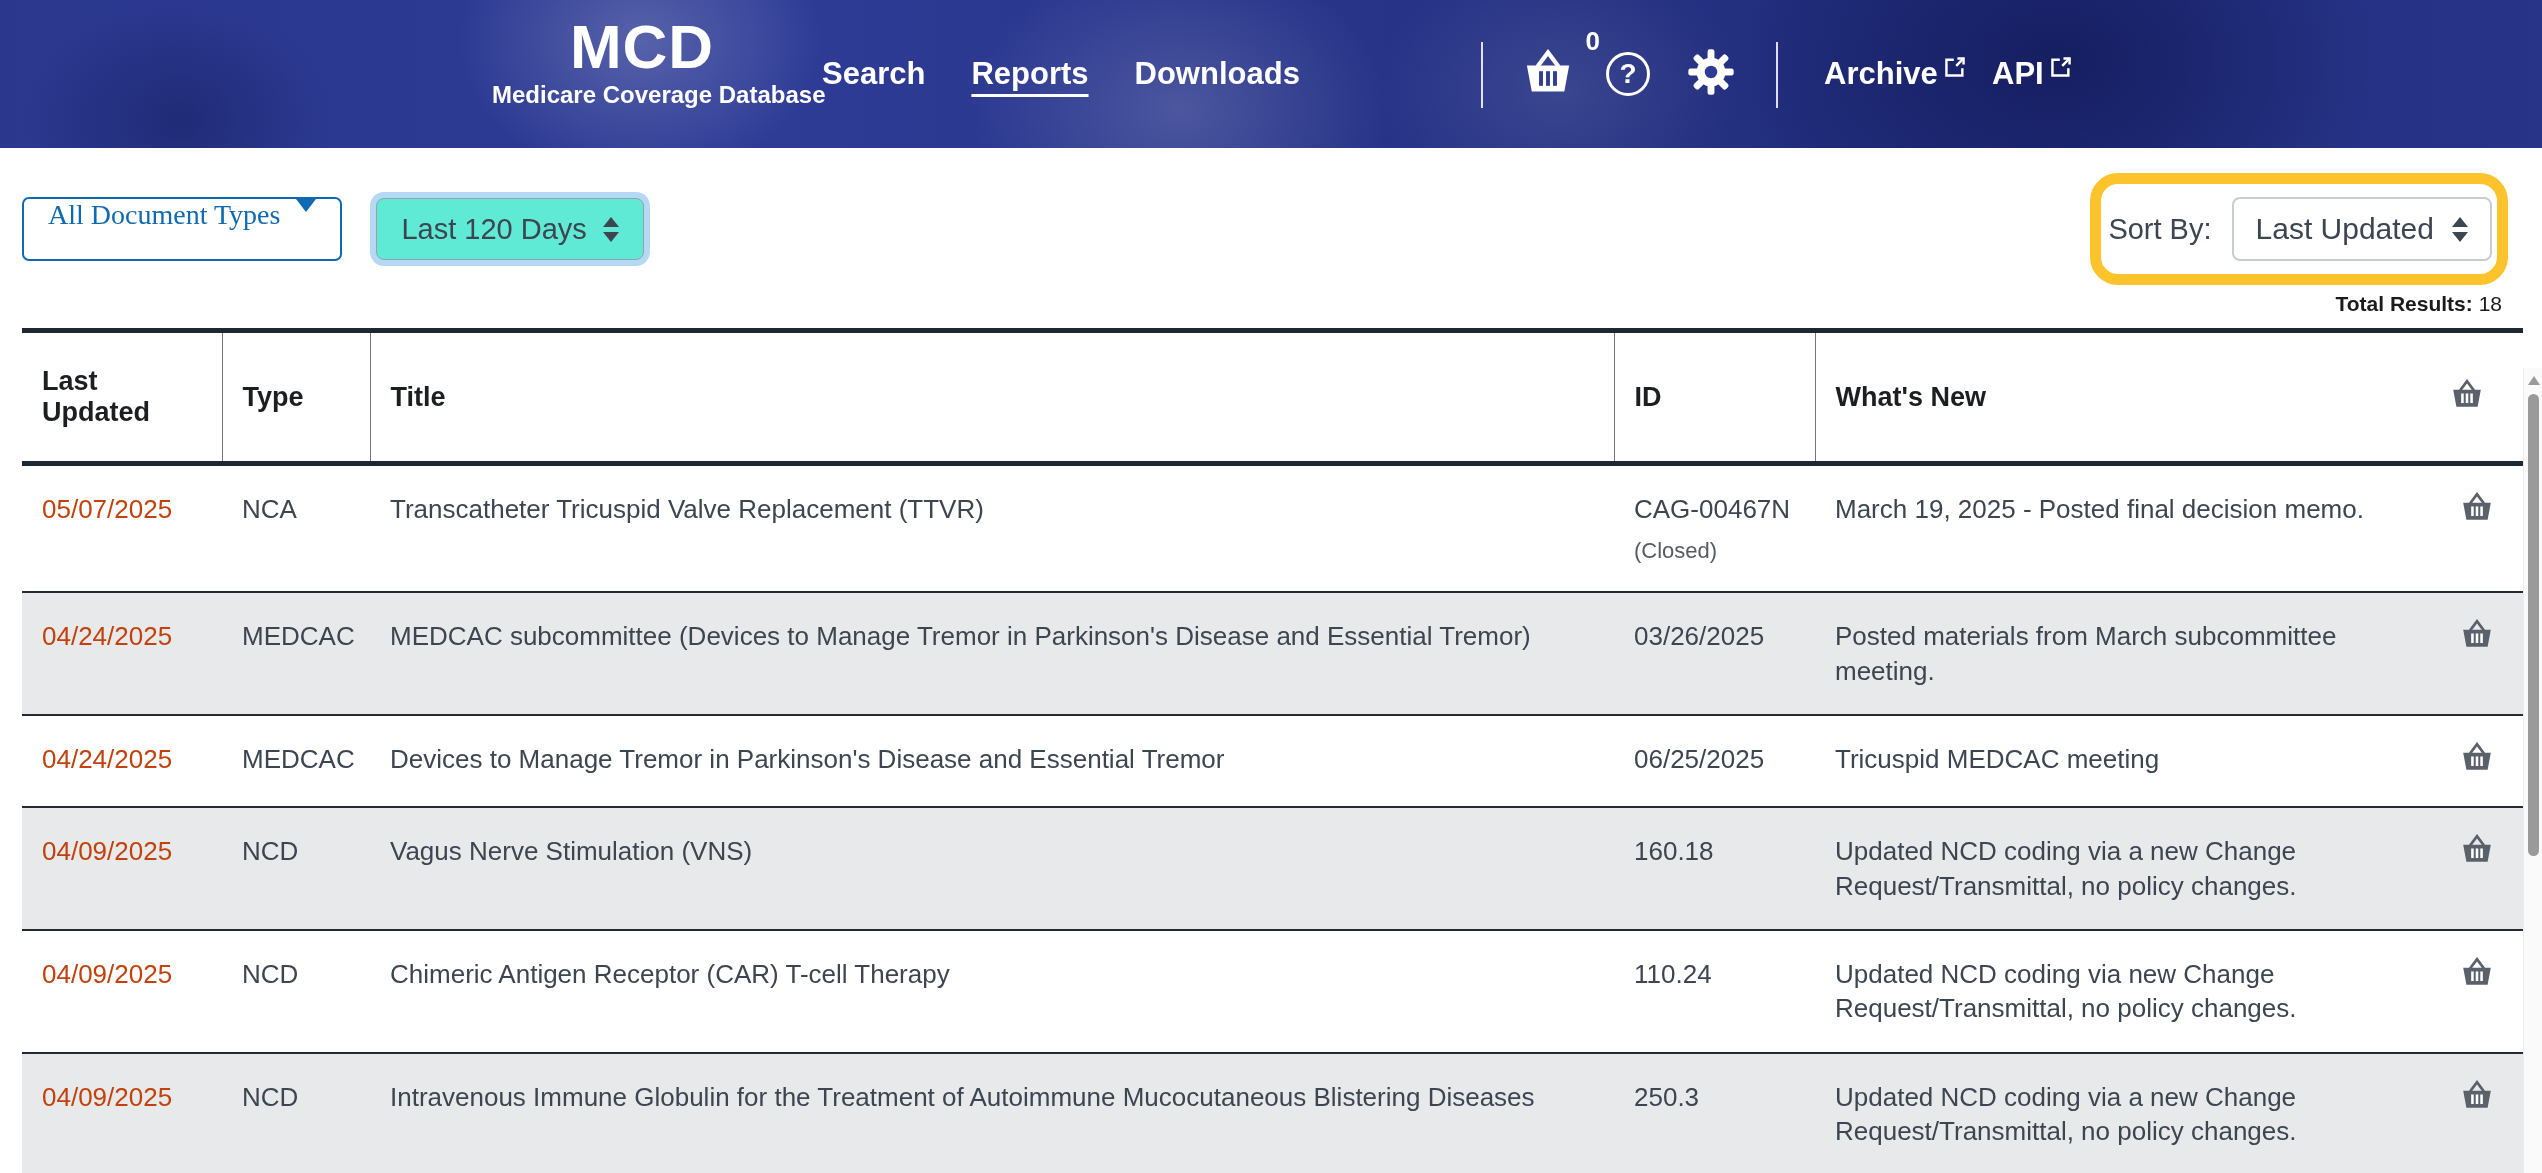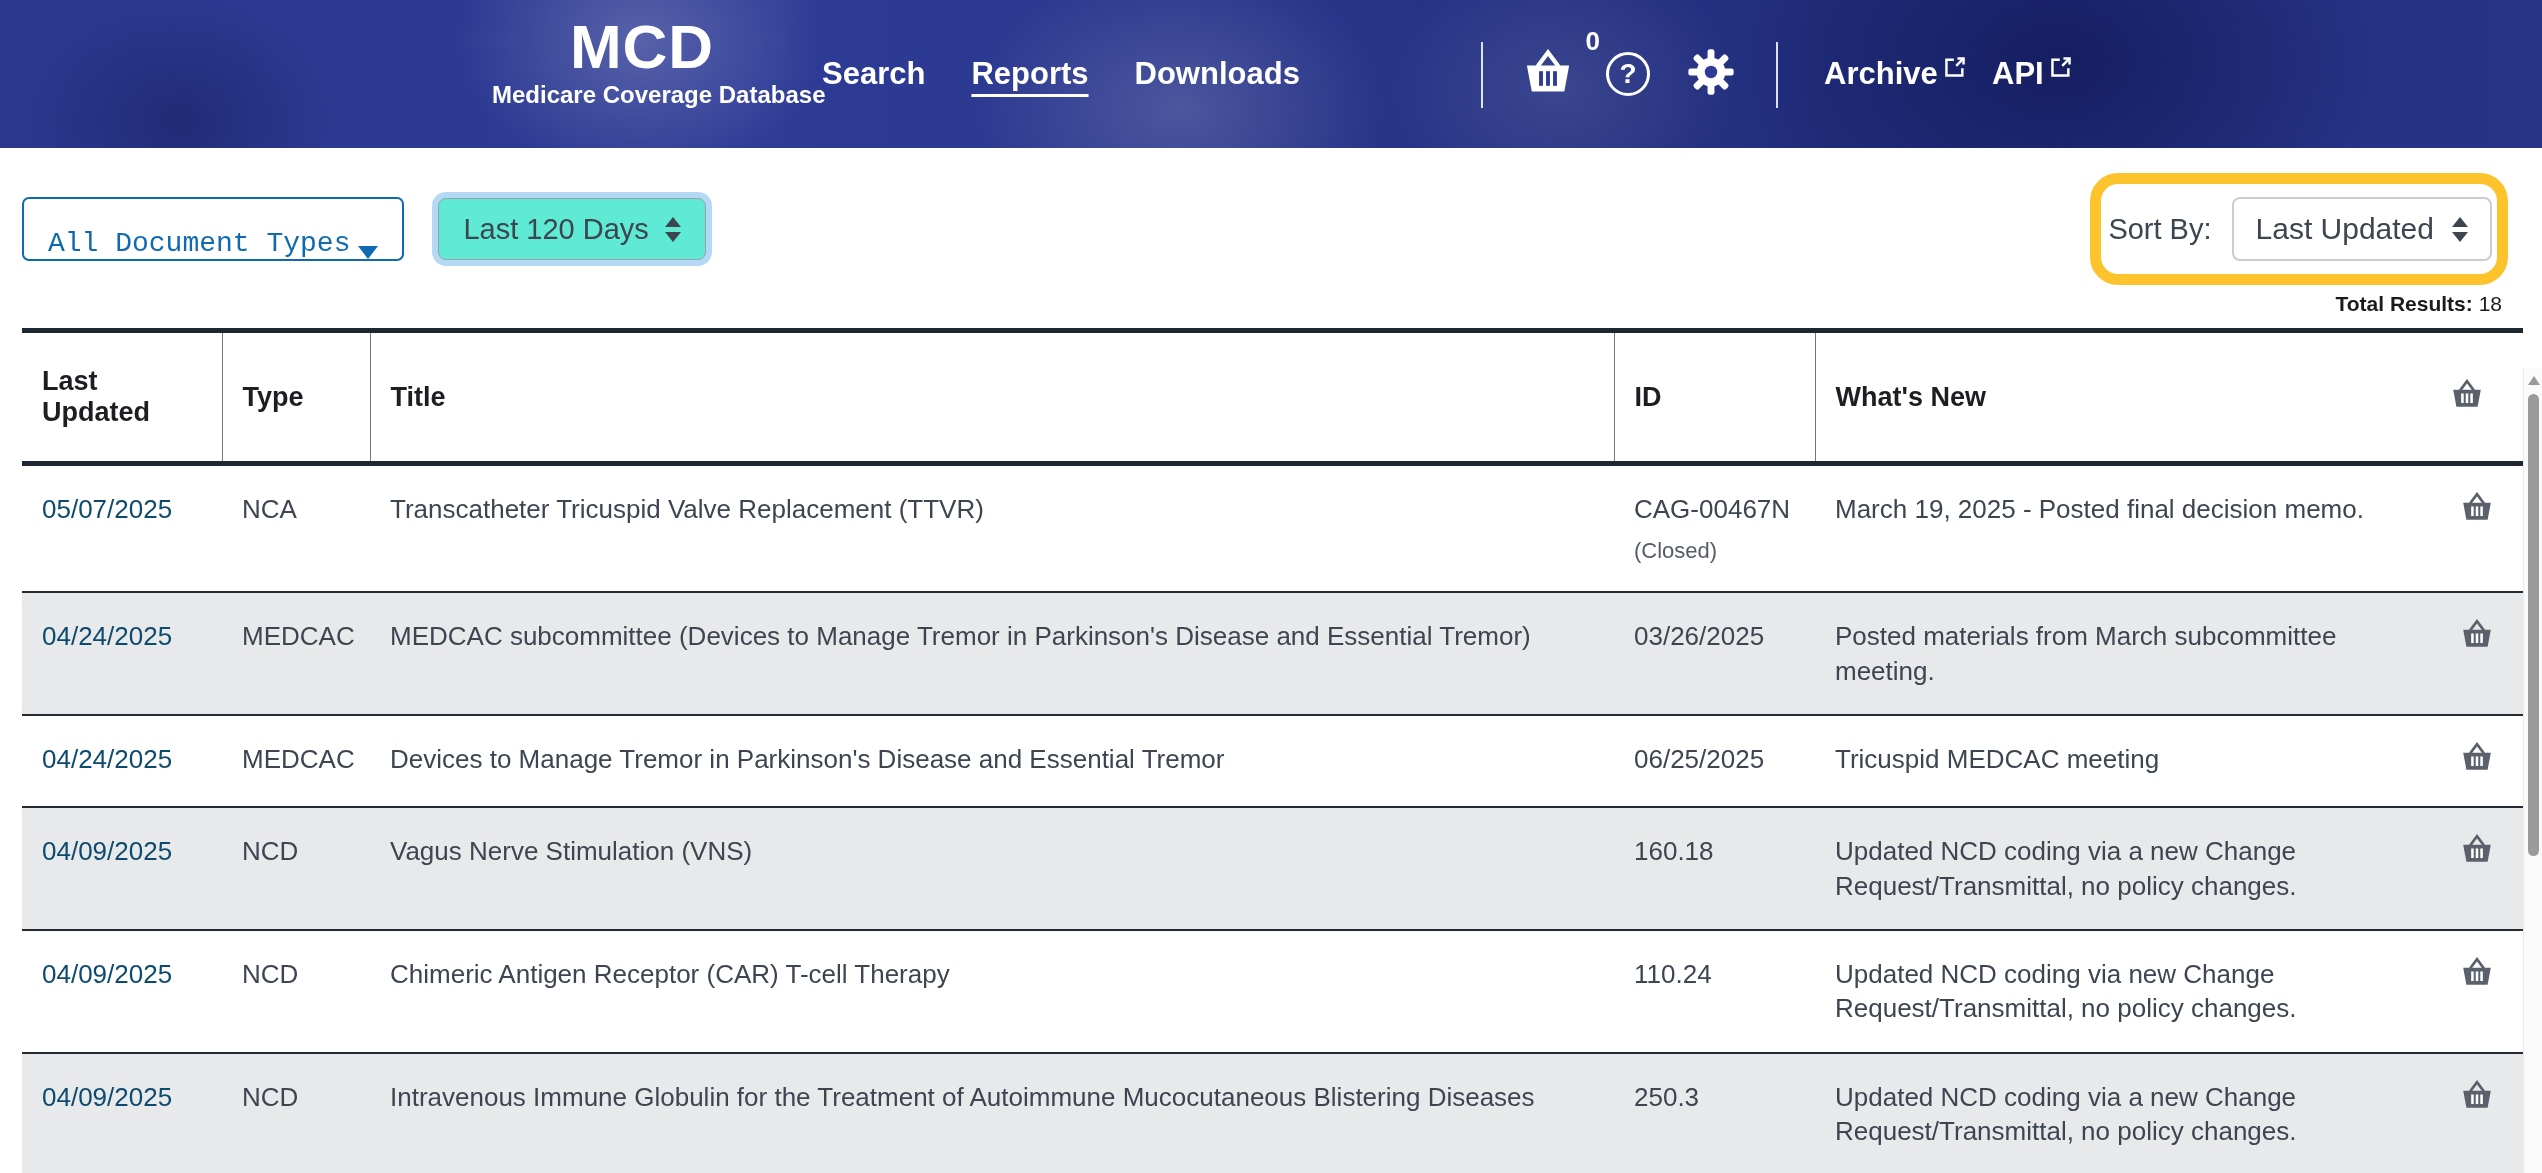--- a/index.html
+++ b/index.html
@@ -36,23 +36,23 @@
   .ext-link { position:absolute; top:0; height:148px; display:flex; align-items:flex-start; gap:6px; cursor:pointer;
     color:#ffffff; font-size:31px; font-weight:600; padding-top:56px; }
   .archive-link { left:1824px; } .api-link { left:1992px; }
   .ext-icon { margin-top:-6px; }
 
   
   .page-wrap { position:relative; padding:16px 22px 0 22px; }
   .page-title { color:#c05600; font-size:57px; font-weight:bold; line-height:1.0; letter-spacing:-0.5px; }
 
   .filters-row { position:relative; margin-top:30px; height:70px; display:flex; align-items:center; gap:26px; }
-  .doc-type-btn { display:flex; align-items:flex-end; gap:8px; padding:0 24px; height:64px;
+  .doc-type-btn { display:flex; align-items:flex-start; gap:16px; padding:0 24px; height:64px;
     border:2px solid #0f6ab1; border-radius:7px; background:#fff; color:#0f6ab1;
-    font-size:28px; cursor:pointer; font-family:Liberation Mono, monospace; }
+    font-size:28px; cursor:pointer; font-family:Liberation Serif, serif; }
   .caret-down { width:0; height:0; border-left:10px solid transparent; border-right:10px solid transparent;
     border-top:13px solid #0f6ab1; }
   .date-range-select { display:flex; align-items:center; gap:16px; padding:0 24px; height:62px;
     border:1px solid #97a1a9; border-radius:8px; box-shadow:0 0 0 6px #b5d9f4; background:#5eead4;
     color:#3d4551; font-size:29px; cursor:pointer; margin-left:8px; }
   .sort-arrows { display:flex; flex-direction:column; gap:5px; }
   .sort-arrows .up { width:0; height:0; border-left:8px solid transparent; border-right:8px solid transparent;
     border-bottom:10px solid #3d4551; }
   .sort-arrows .dn { width:0; height:0; border-left:8px solid transparent; border-right:8px solid transparent;
     border-top:10px solid #3d4551; }
@@ -72,21 +72,21 @@
   .results-table { margin-top:12px; width:2501px; border-collapse:collapse; table-layout:fixed; }
   .results-table col.c-date { width:200px; } .results-table col.c-type { width:148px; }
   .results-table col.c-title { width:1244px; } .results-table col.c-id { width:201px; }
   .results-table col.c-new { width:615px; } .results-table col.c-basket { width:93px; }
   .results-table thead th { border-top:5px solid #1f2733; border-bottom:5px solid #1f2733;
     text-align:left; font-size:27px; font-weight:bold; color:#1c1e21; padding:33px 20px; vertical-align:middle; }
   .results-table thead th.sep { border-right:1px solid #767676; }
   .results-table tbody td { padding:26px 20px; font-size:26px; color:#3d4551; vertical-align:top;
     line-height:1.32; border-top:2px solid #242a32; }
   .results-table tbody tr:nth-child(even) { background:#e8e9ea; }
-  .results-table td.date a { color:#0c4a6e; text-decoration:none; cursor:pointer; }
+  .results-table td.date a { color:#c2410c; text-decoration:none; cursor:pointer; }
   .id-note { font-size:22px; color:#565c65; margin-top:10px; }
   .basket-cell { text-align:center; }
   .basket-btn { display:inline-block; cursor:pointer; }
   th .basket-btn { display:block; margin:0 auto; }
 
   
   .v-scrollbar { position:absolute; right:0; top:368px; width:19px; height:805px;
     background:#fafafa; border-left:1px solid #ececec; }
   .scroll-up-arrow { position:absolute; top:8px; left:4px; width:0; height:0;
     border-left:6px solid transparent; border-right:6px solid transparent; border-bottom:9px solid #9a9a9a; }

